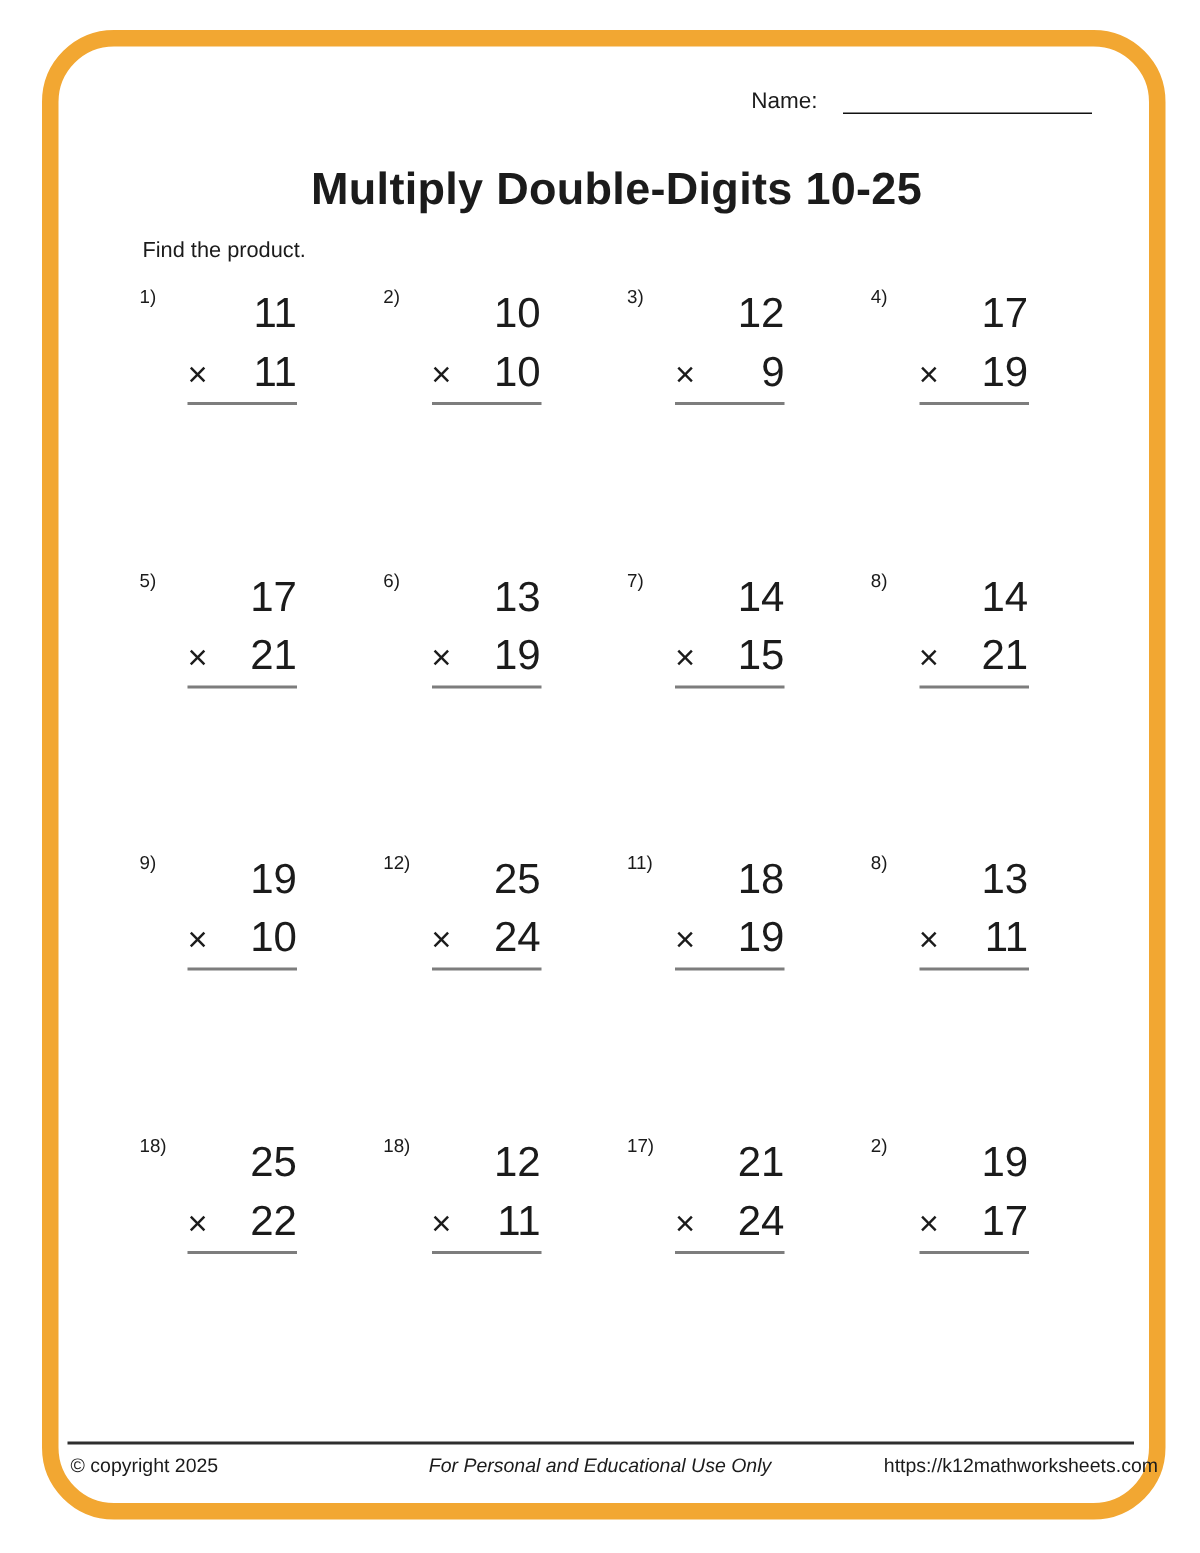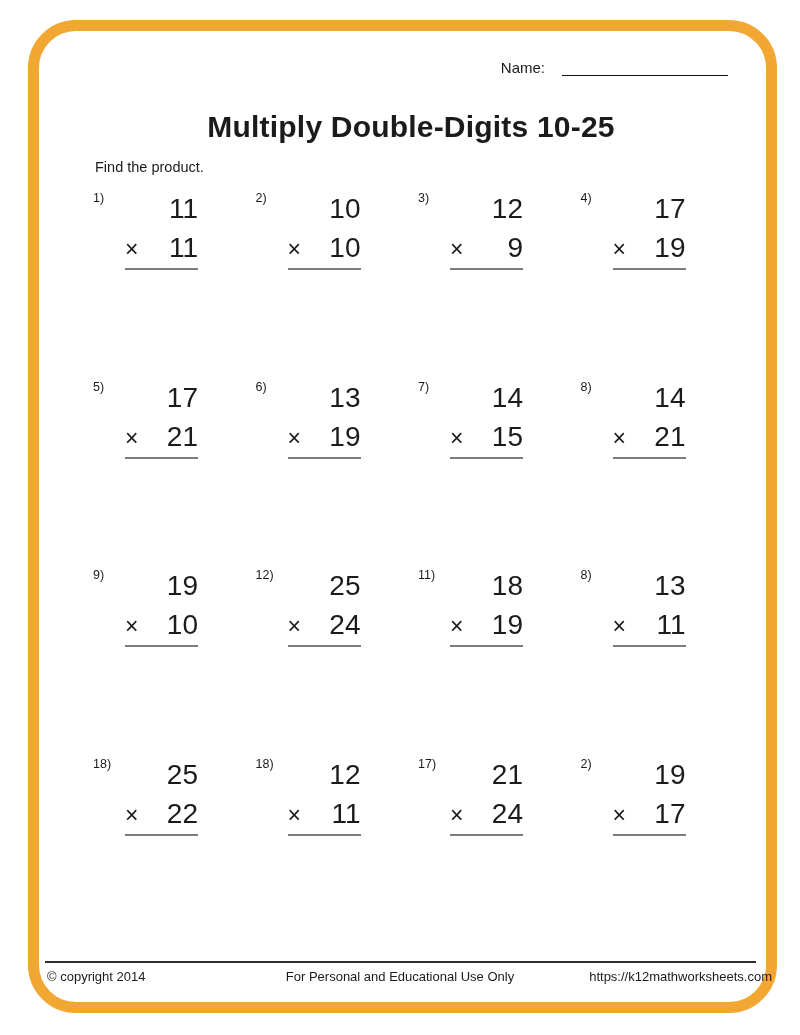--- a/index.html
+++ b/index.html
@@ -70,21 +70,21 @@
   .footer-divider {
     position: absolute; left: 45px; top: 961px;
     width: 711px;
     border-top: 2.5px solid #2e2e2e;
   }
   .footer-left, .footer-center, .footer-right {
     position: absolute; top: 969px;
     font-size: 13px;
   }
   .footer-left { left: 47px; }
-  .footer-center { left: 0; width: 100%; text-align: center; }
+  .footer-center { left: 0; width: 100%; text-align: center; font-style: italic; }
   .footer-right { right: 28px; }
 </style>
 </head>
 <body>
 
 <div class="frame"></div>
 
 <div class="name-row">
   <span>Name:</span>
   <span class="name-line"></span>
@@ -282,15 +282,15 @@
       <div class="mul-row">
         <span class="times">×</span>
         <span class="bot-op">17</span>
       </div>
       <div class="ans-line"></div>
     </div>
   </div>
 </div>
 
 <div class="footer-divider"></div>
-<span class="footer-left">© copyright 2014</span>
+<span class="footer-left">© copyright 2025</span>
 <span class="footer-center">For Personal and Educational Use Only</span>
 <span class="footer-right">https://k12mathworksheets.com</span>
 
 </body></html>

